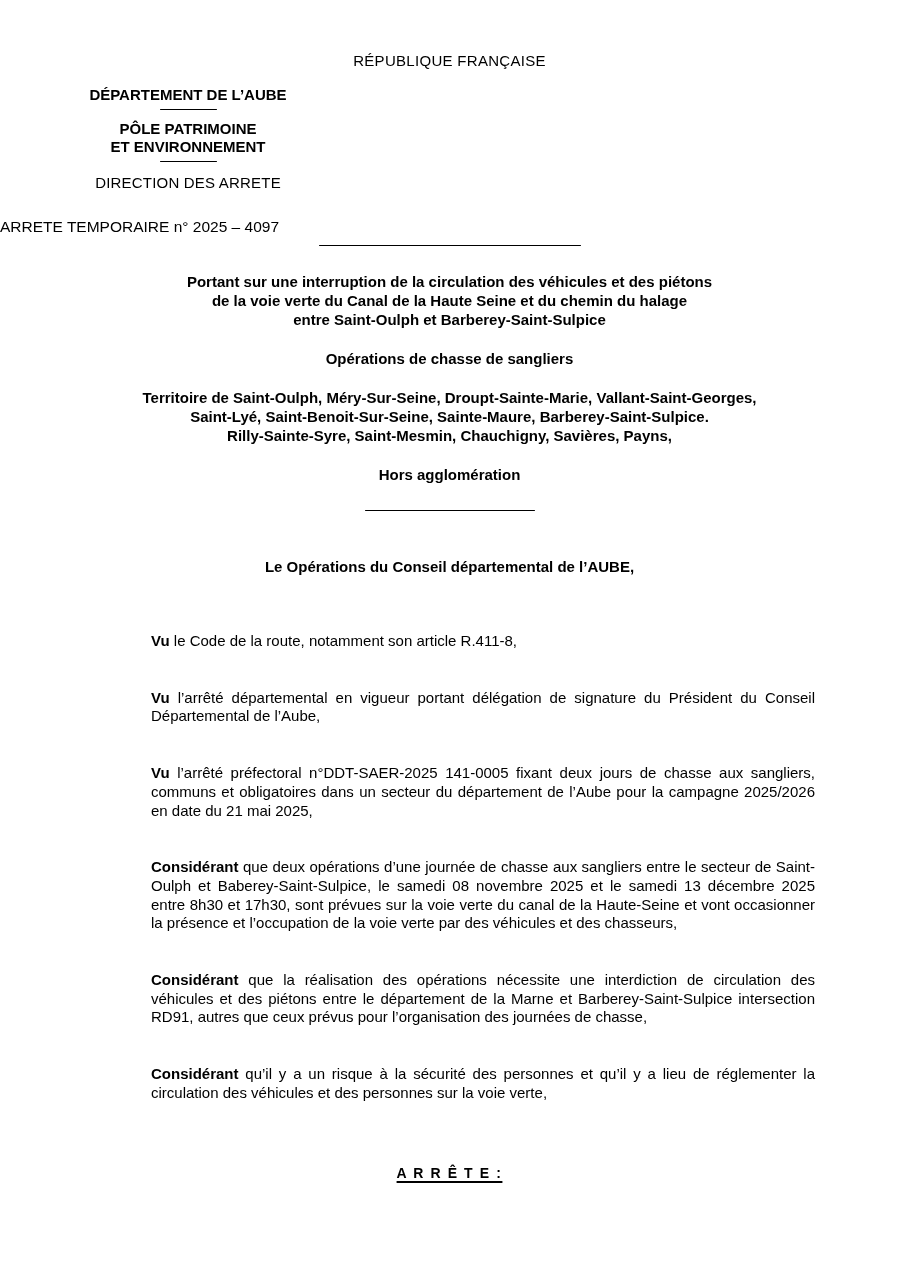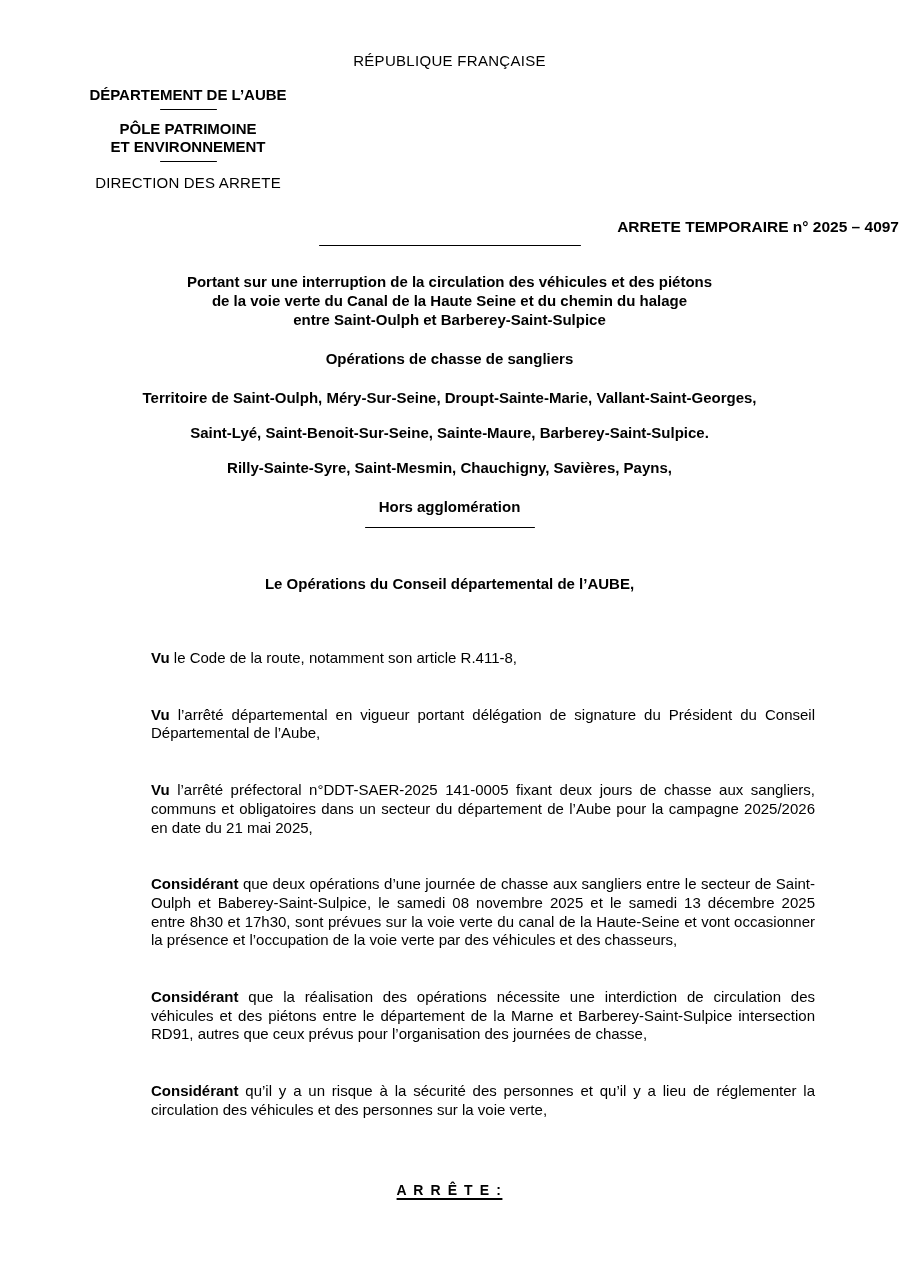--- a/index.html
+++ b/index.html
@@ -29,33 +29,33 @@
   .org-dept {
     font-weight: bold;
     white-space: nowrap;
     line-height: 18px;
   }
   .rule { border-top: 1.4px solid #000; height: 0; }
   .rule-small { width: 57px; margin: 5px auto 10px; }
   .pole-line { font-weight: bold; line-height: 18px; }
   .org-direction { margin-top: 12px; letter-spacing: 0.2px; white-space: nowrap; line-height: 18px; }
   .doc-title {
-    text-align: right;
-    font-weight: bold;
+    text-align: left;
+    font-weight: normal;
     font-size: 15.5px;
     margin-top: 26px;
     line-height: 18px;
   }
   .rule-title { width: 262px; margin: 9px auto 26px; }
   .subject-block { margin-bottom: 20px; }
   .subject-line { text-align: center; font-weight: bold; line-height: 19px; }
   .operation-line { text-align: center; font-weight: bold; line-height: 19px; margin-bottom: 20px; }
   .territory-block { margin-bottom: 20px; }
-  .territory-line { text-align: center; font-weight: bold; line-height: 19px; margin-top: 16px; }
-  .zone-line { text-align: center; font-weight: bold; line-height: 19px; margin-bottom: 11px; }
+  .territory-line { text-align: center; font-weight: bold; line-height: 19px; }
+  .zone-line { text-align: center; font-weight: bold; line-height: 19px; margin-bottom: 26px; }
   .rule-mid { width: 170px; margin: 0 auto 46px; }
   .authority-line { text-align: center; font-weight: bold; line-height: 19px; margin-bottom: 56px; }
   .body-block { padding-left: 151px; padding-right: 84px; }
   .para {
     text-align: justify;
     line-height: 18.7px;
     margin-bottom: 38px;
   }
   .para .lead { font-weight: bold; }
   .decree-heading {

